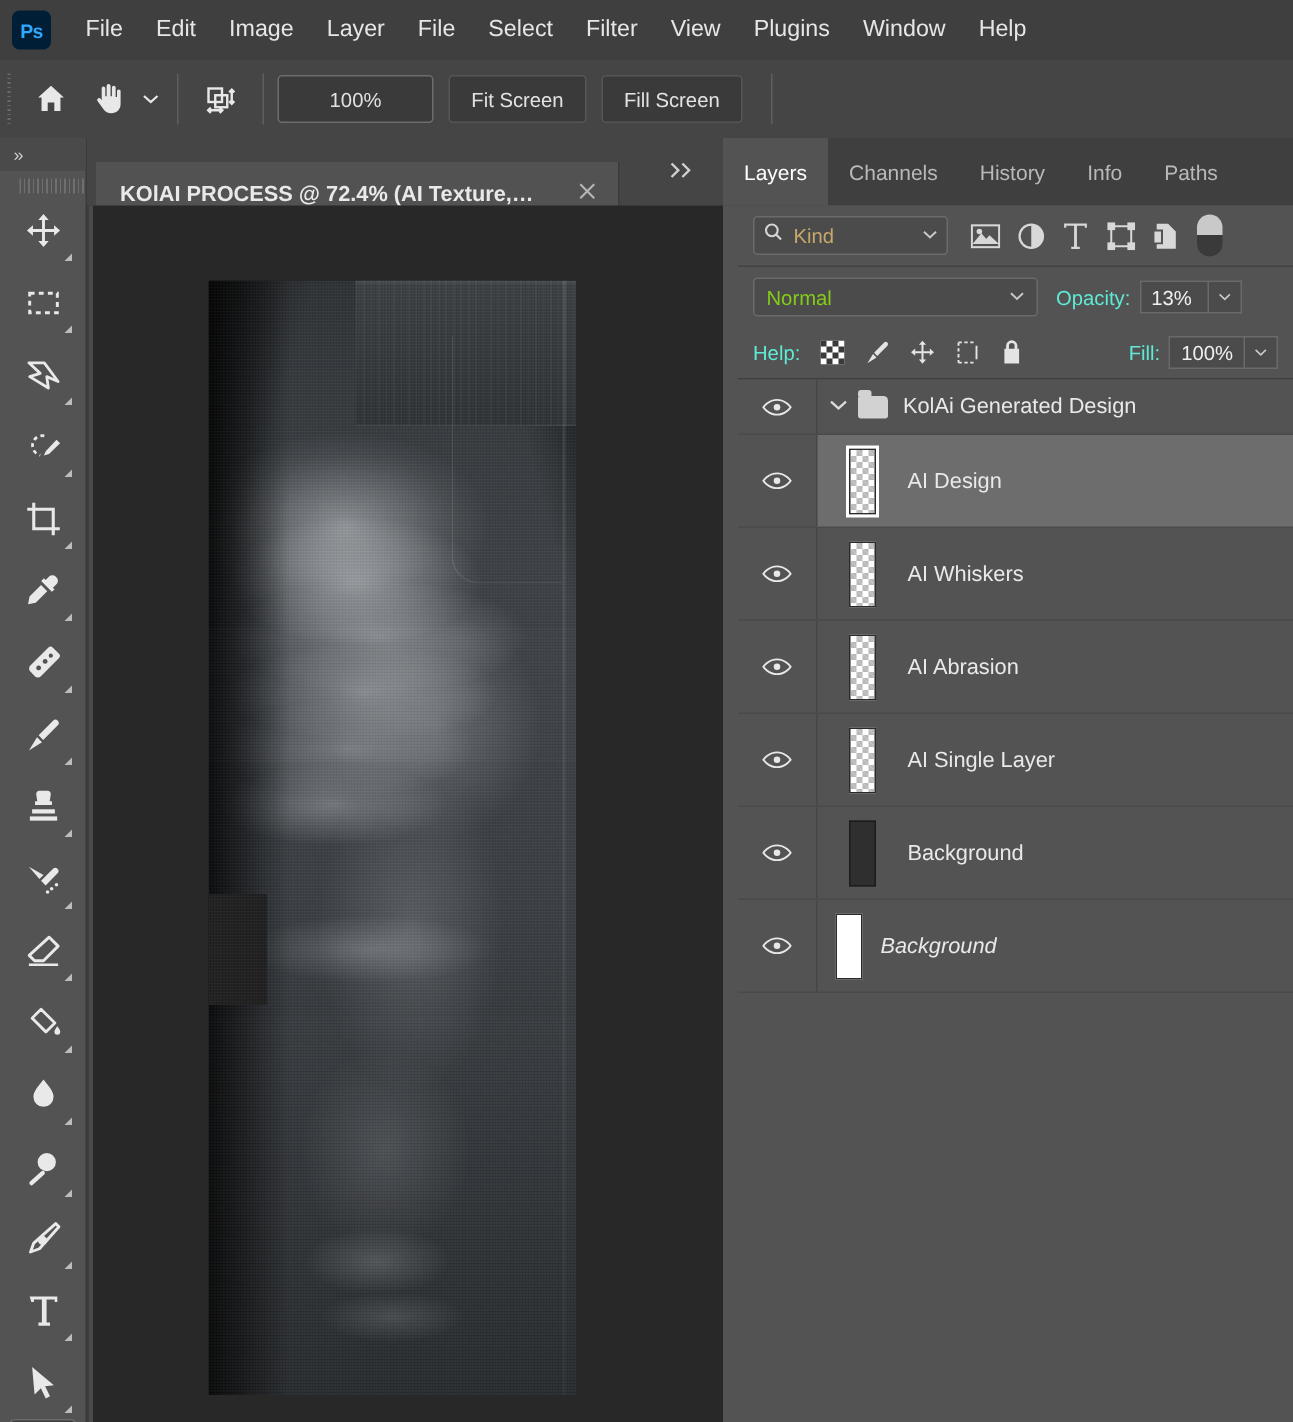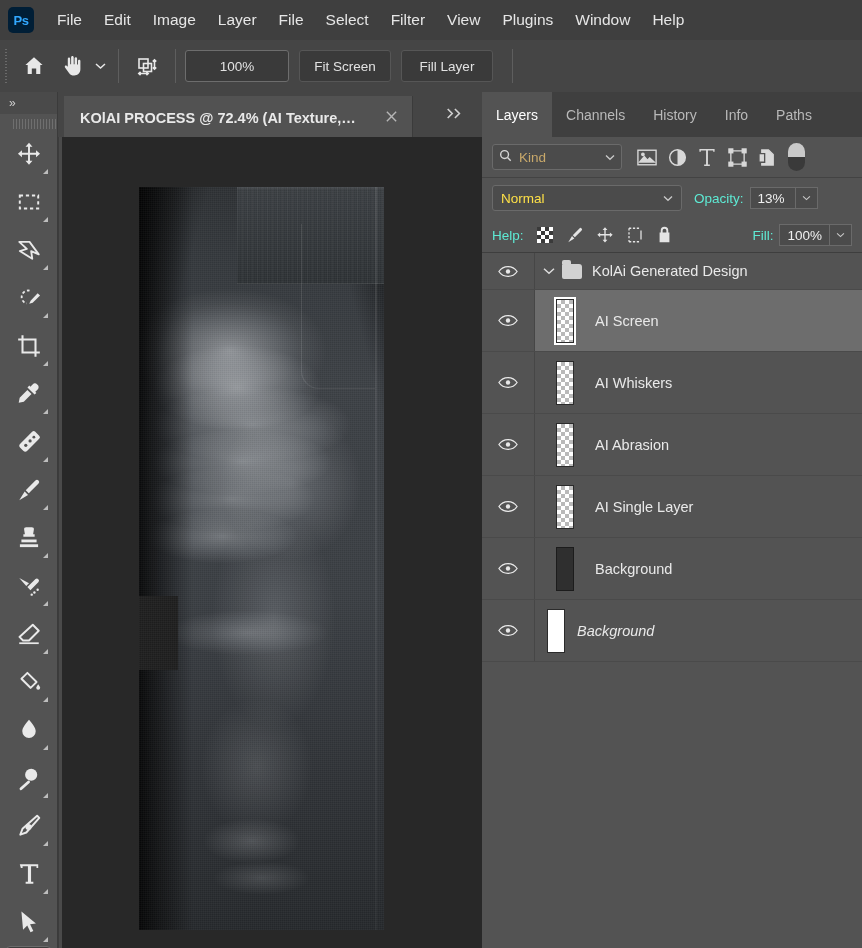--- a/index.html
+++ b/index.html
@@ -76,21 +76,21 @@
     position:absolute;right:3px;bottom:4px;
     width:0;height:0;border-left:5px solid transparent;border-bottom:5px solid #bdbdbd;
   }
 
   
   .tabstrip{
     position:absolute;left:58px;top:92px;width:424px;height:45px;
     background:#454545;
   }
   .doctab{
-    position:absolute;left:6px;top:4px;height:43px;width:348px;
+    position:absolute;left:6px;top:16px;height:43px;width:348px;
     background:#525252;display:flex;align-items:center;
     border-right:1px solid #3b3b3b;
   }
   .doctab .title{
     font-size:14.5px;font-weight:bold;color:#e9e9e9;
     margin-left:16px;white-space:nowrap;overflow:hidden;
   }
   .doctab .closex{
     margin-left:auto;margin-right:14px;font-size:15px;color:#b6b6b6;
   }
@@ -170,21 +170,21 @@
     background:#535353;
   }
   .panel-tabs{
     position:relative;height:45px;background:#3f3f3f;display:flex;align-items:stretch;
   }
   .ptab{
     display:flex;align-items:center;padding:0 14px;font-size:14px;color:#b9b9b9;
     font-weight:normal;cursor:default;
   }
   .ptab.active{background:#535353;color:#ffffff;}
-  .panel-body{background:#535353;height:811px;position:relative;}
+  .panel-body{background:#535353;height:811px;position:relative;padding-left:10px;}
 
   .filterrow{
     height:40px;display:flex;align-items:center;padding:0 10px;
     border-bottom:1px solid #434343;
   }
   .kindbox{
     width:130px;height:26px;background:#4b4b4b;border:1px solid #6a6a6a;border-radius:3px;
     display:flex;align-items:center;padding:0 6px;box-sizing:border-box;
   }
   .kindbox .lbl{font-size:13.5px;color:#c8a86a;margin-left:7px;}
@@ -193,21 +193,21 @@
   .fpill{
     margin-left:6px;width:17px;height:28px;border-radius:9px;
     background:linear-gradient(to bottom,#c9c9c9 0 14px,#3a3a3a 14px 28px);
   }
 
   .blendrow{
     height:40px;display:flex;align-items:center;padding:0 10px;
   }
   .blendbox{
     width:190px;height:26px;background:#4b4b4b;border:1px solid #6a6a6a;border-radius:3px;
-    display:flex;align-items:center;padding:0 8px;box-sizing:border-box;font-size:13.5px;color:#fde047;
+    display:flex;align-items:center;padding:0 8px;box-sizing:border-box;font-size:13.5px;color:#84cc16;
   }
   .blendbox .chev{margin-left:auto;color:#c9c9c9;font-size:10px;}
   .fieldlbl{font-size:13.5px;color:#5eead4;margin-left:12px;margin-right:6px;}
   .numbox{
     height:22px;min-width:46px;background:#4b4b4b;border:1px solid #6a6a6a;
     display:flex;align-items:center;padding:0 7px;box-sizing:border-box;
     font-size:13.5px;color:#f0f0f0;
   }
   .numstep{
     height:22px;width:22px;background:#4b4b4b;border:1px solid #6a6a6a;border-left:none;
@@ -310,21 +310,21 @@
       <svg width="24" height="24" viewBox="0 0 24 24" fill="none" stroke="currentColor" stroke-width="1.6">
         <rect x="4" y="5" width="9" height="9"></rect>
           <rect x="8.5" y="9.5" width="8" height="8"></rect>
         <path d="M19.5 6v9M17.8 7.6l1.7-1.8 1.7 1.8M17.8 13.4l1.7 1.8 1.7-1.8"></path>
         <path d="M4 19.5h9M5.6 17.8 3.8 19.5l1.8 1.7M11.4 17.8l1.8 1.7-1.8 1.7"></path>
       </svg>
     </div>
     <div class="vsep"></div>
     <div class="opt-btn first">100%</div>
     <div class="opt-btn">Fit Screen</div>
-    <div class="opt-btn">Fill Layer</div>
+    <div class="opt-btn">Fill Screen</div>
     <div class="vsep"></div>
   </div>
 
   <div class="toolbar">
     <div class="tool-collapse">»</div>
     <div class="tool-grip"></div>
 
     <div class="tool">
       <svg width="26" height="26" viewBox="0 0 24 24" fill="currentColor">
           <path d="M12 1.5 8.8 5.2h2.3v5.6H5.5V8.5L1.8 11.7l3.7 3.2v-2.3h5.6v5.6H8.8l3.2 3.7 3.2-3.7h-2.3v-5.6h5.6v2.3l3.7-3.2-3.7-3.2v2.3h-5.6V5.2h2.3z"></path>
@@ -631,21 +631,21 @@
           <div class="rowbg"></div>
           <div class="eyecell">
             <svg width="20" height="13" viewBox="0 0 22 14" fill="none" stroke="currentColor" stroke-width="1.4">
                 <path d="M1 7s3.6-5.4 10-5.4S21 7 21 7s-3.6 5.4-10 5.4S1 7 1 7z"></path>
                 <circle cx="11" cy="7" r="2.4" fill="currentColor" stroke="none"></circle>
               </svg>
           </div>
           <div class="thumbcell">
               <div class="chk sel"></div>
             </div>
-          <div class="lname">AI Screen</div>
+          <div class="lname">AI Design</div>
         </div>
 
         <div class="lrow">
           <div class="rowbg"></div>
           <div class="eyecell">
             <svg width="20" height="13" viewBox="0 0 22 14" fill="none" stroke="currentColor" stroke-width="1.4">
                 <path d="M1 7s3.6-5.4 10-5.4S21 7 21 7s-3.6 5.4-10 5.4S1 7 1 7z"></path>
                 <circle cx="11" cy="7" r="2.4" fill="currentColor" stroke="none"></circle>
               </svg>
           </div>

